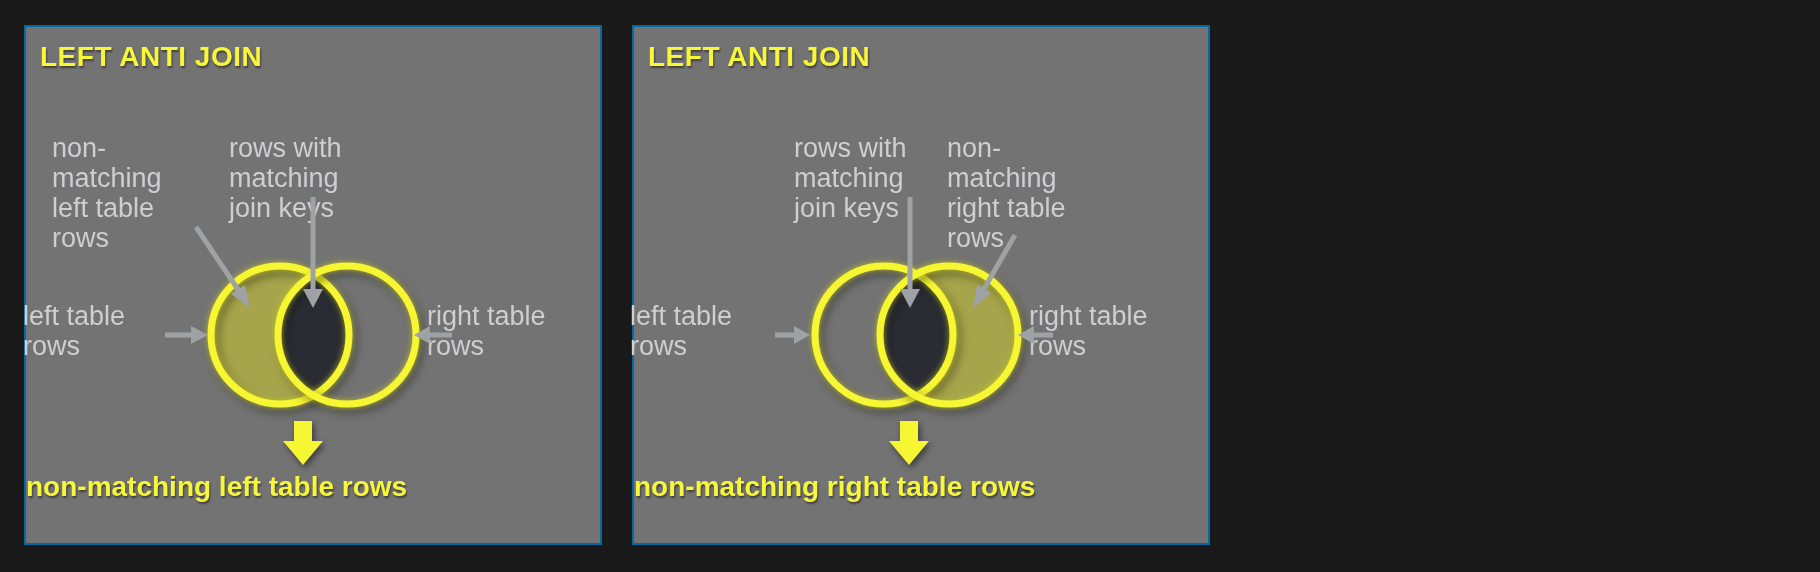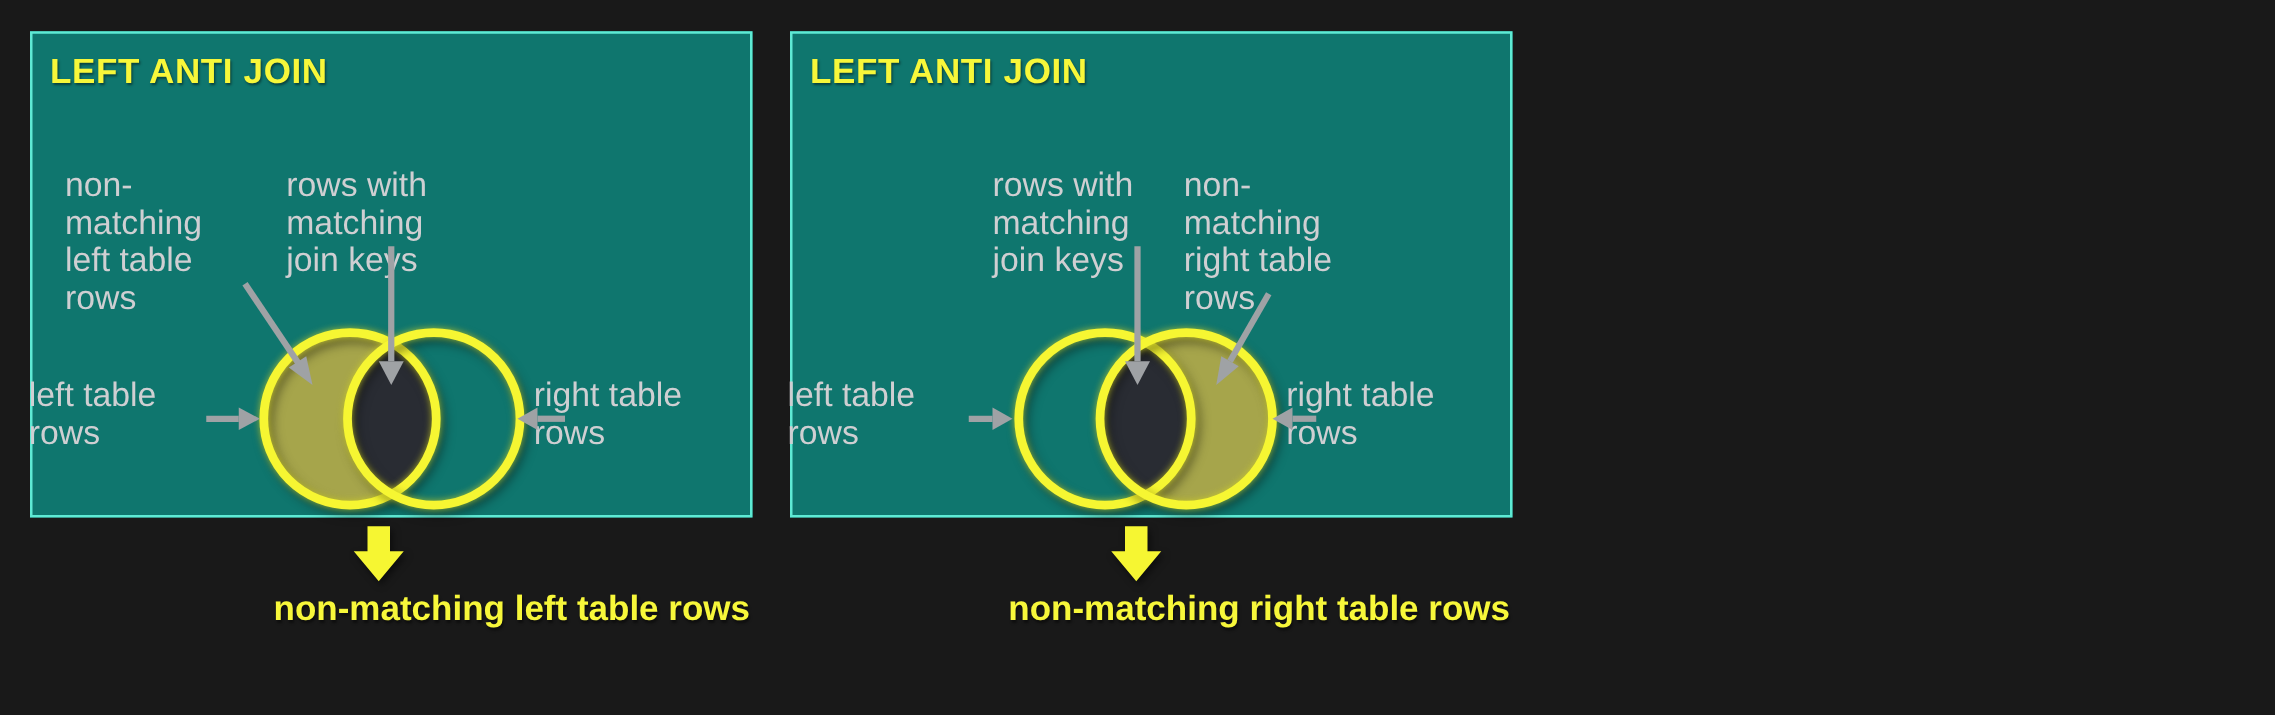--- a/index.html
+++ b/index.html
@@ -6,23 +6,23 @@
   body{
     width:1820px;height:572px;
     background:#191919;
     position:relative;
     overflow:hidden;
     font-family:"Liberation Sans", sans-serif;
   }
   .panel{
     position:absolute;
     top:25px;
-    width:578px;height:389px;
-    background:#0f766e;
-    border:2px solid #5eead4;
+    width:578px;height:520px;
+    background:#737373;
+    border:2px solid #0369a1;
     box-sizing:border-box;
   }
   .panel.p-left{left:24px;}
   .panel.p-right{left:632px;}
   .panel-title{
     position:absolute;left:14px;top:14px;
     font-size:28px;font-weight:bold;color:#f7f73a;
     letter-spacing:0.5px;
     text-shadow:1px 2px 2px rgba(0,0,0,.45);
     white-space:nowrap;
@@ -53,21 +53,21 @@
   .region-fill{fill:#a6a54b;}
   .region-cover{fill:#292c33;}
   .g-line{stroke:#9fa2a5;stroke-width:5;fill:none;}
   .g-head{fill:#9fa2a5;stroke:none;}
   .block-arrow{
     fill:#f6f632;
     filter:drop-shadow(2px 3px 3px rgba(0,0,0,.5));
   }
   .caption{
     position:absolute;left:0;right:0;top:444px;
-    text-align:right;
+    text-align:left;
     font-size:28px;font-weight:bold;color:#f7f73a;
     text-shadow:1px 2px 2px rgba(0,0,0,.45);
     white-space:nowrap;
   }
 </style>
 </head>
 <body>
 
 <div class="panel p-left">
   <div class="panel-title">LEFT ANTI JOIN</div>

